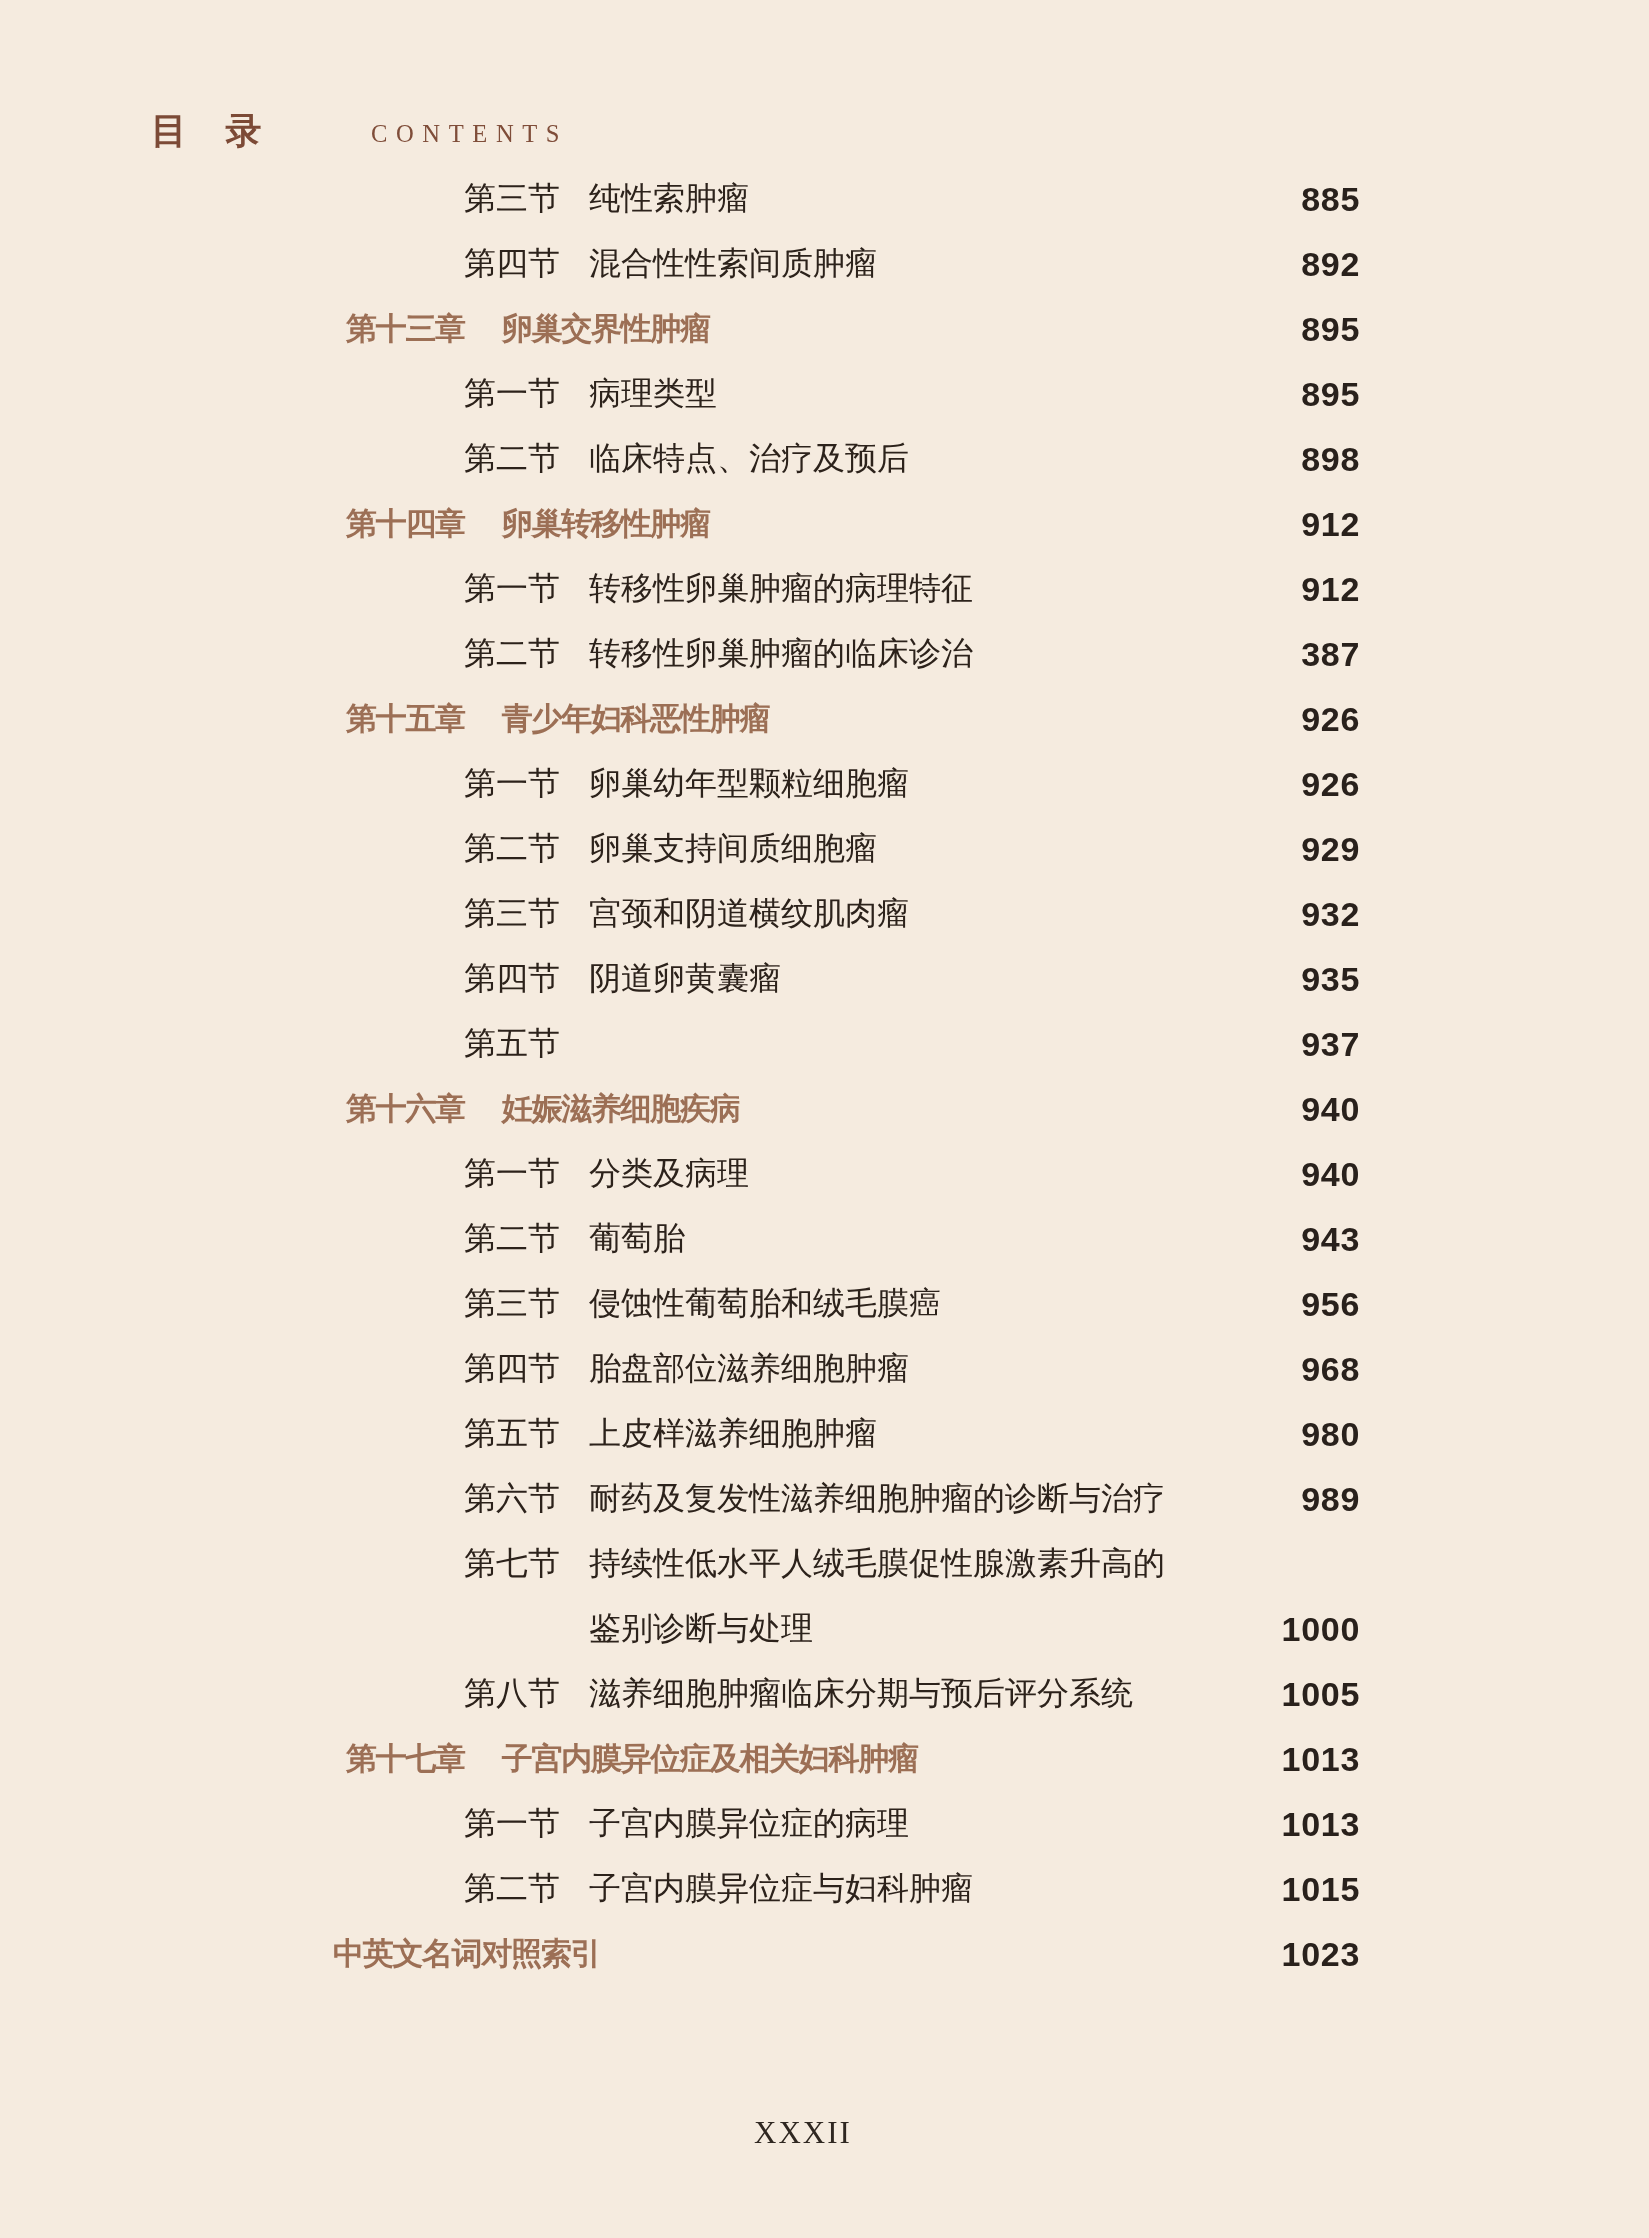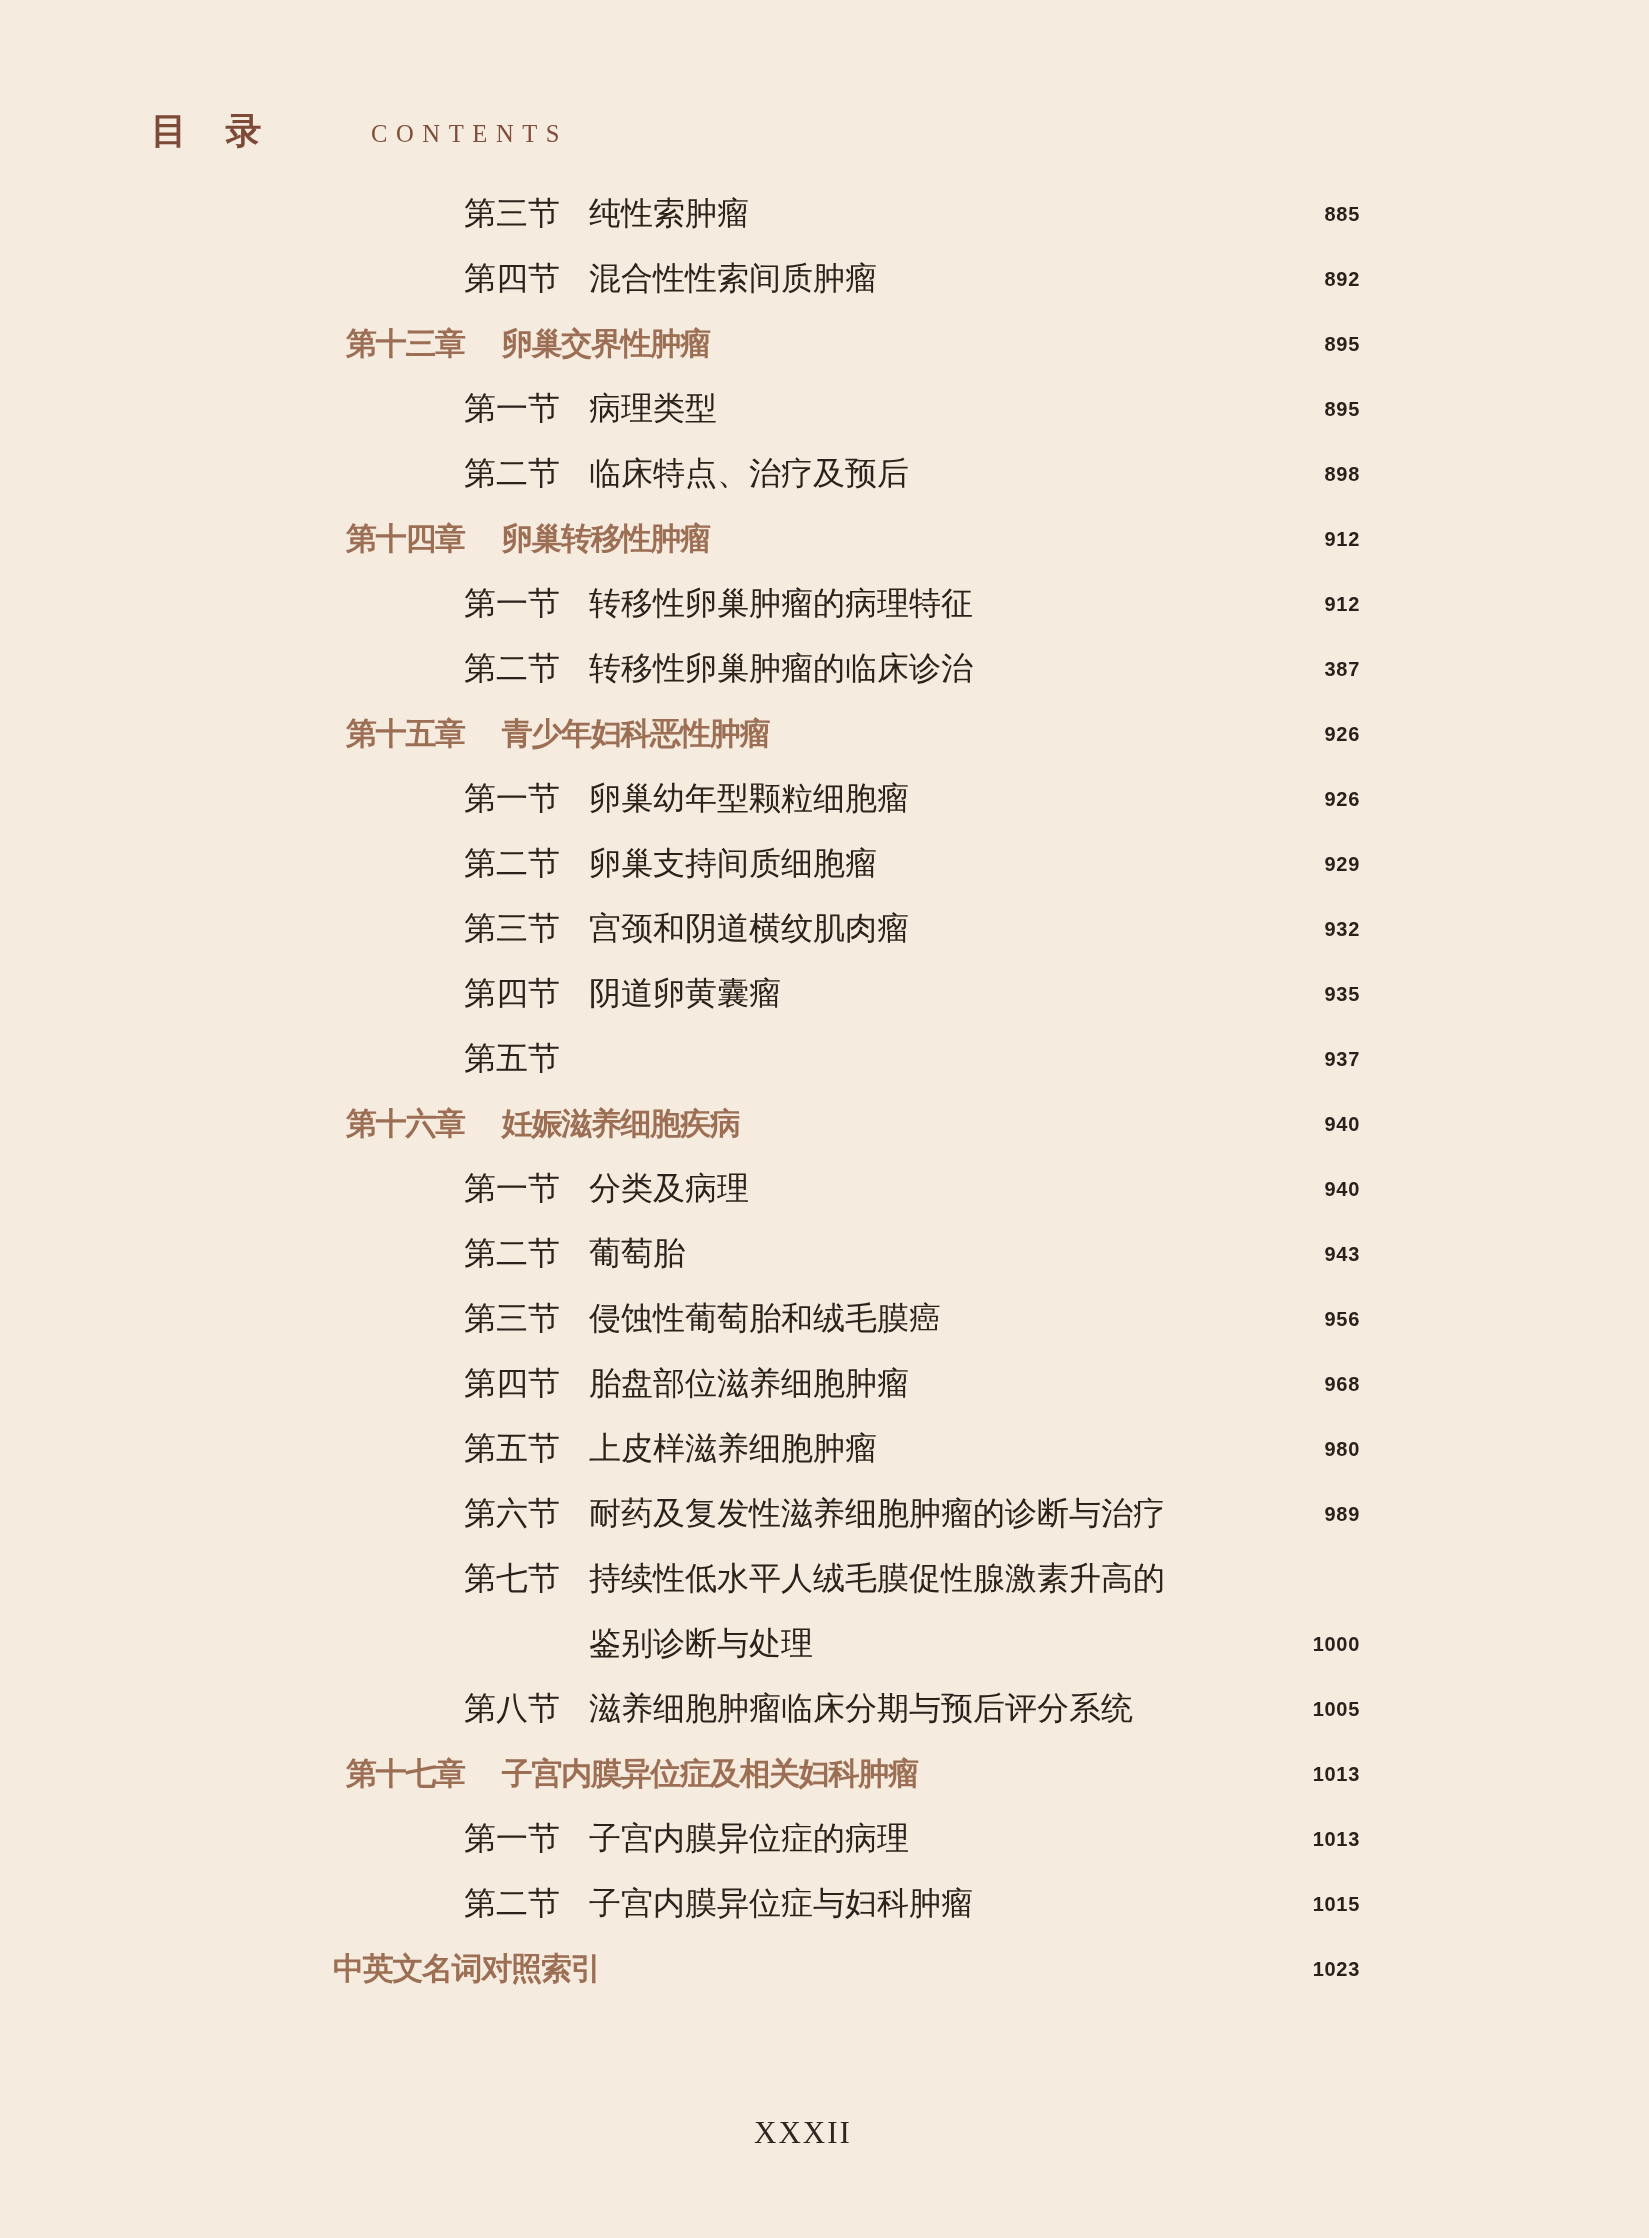--- a/index.html
+++ b/index.html
@@ -23,21 +23,21 @@
     letter-spacing:1.3px;line-height:1;
   }
   .header-en{
     font-family:"Liberation Serif", serif;
     font-size:24.6px;font-weight:500;color:#7f4d39;
     letter-spacing:8.6px;line-height:1;
     margin-left:108px;margin-bottom:2px;
   }
 
   
-  .toc{position:absolute;left:0;top:181px;width:1649px;}
+  .toc{position:absolute;left:0;top:166px;width:1649px;}
   .toc-row{
     position:relative;height:65px;
     display:flex;align-items:center;
     white-space:nowrap;
   }
   .row-section{
     padding-left:464px;
     font-family:"Liberation Serif", serif;
     font-size:32px;color:#2c221b;
   }
@@ -57,21 +57,21 @@
   .row-index{
     padding-left:333px;
     font-family:"Liberation Sans", sans-serif;
     font-size:31px;font-weight:700;color:#9c6f55;
     letter-spacing:-1.3px;
   }
   .entry-page{
     position:absolute;right:289px;top:50%;
     transform:translateY(-50%);
     font-family:"Liberation Sans", sans-serif;
-    font-size:20px;font-weight:700;color:#29211c;
+    font-size:34px;font-weight:700;color:#29211c;
     letter-spacing:0.7px;
   }
 
   
   .footer{
     position:absolute;left:670px;top:2095px;width:266px;
     text-align:center;
     font-family:"Liberation Serif", serif;
     font-size:31px;color:#2f2721;letter-spacing:2px;margin-top:20px;
   }

